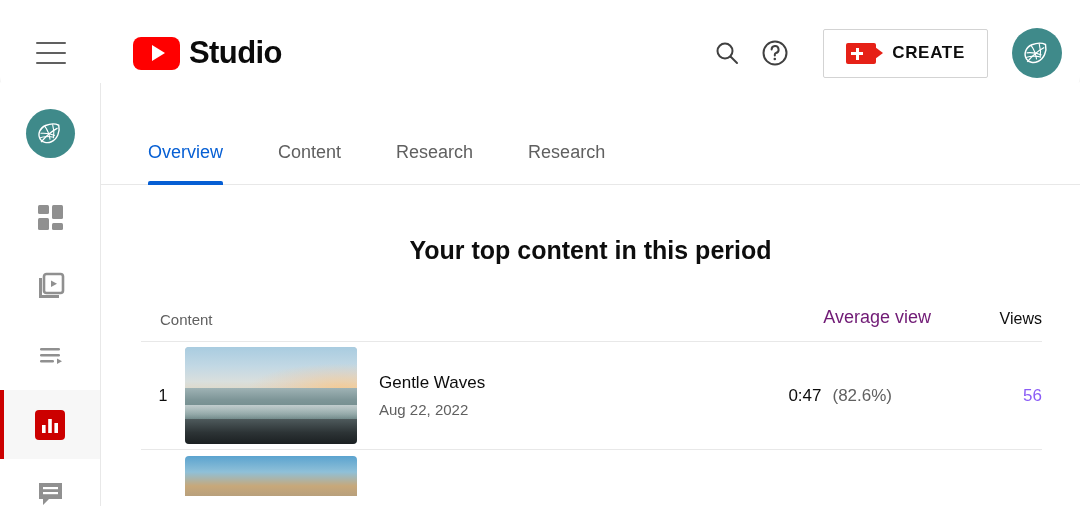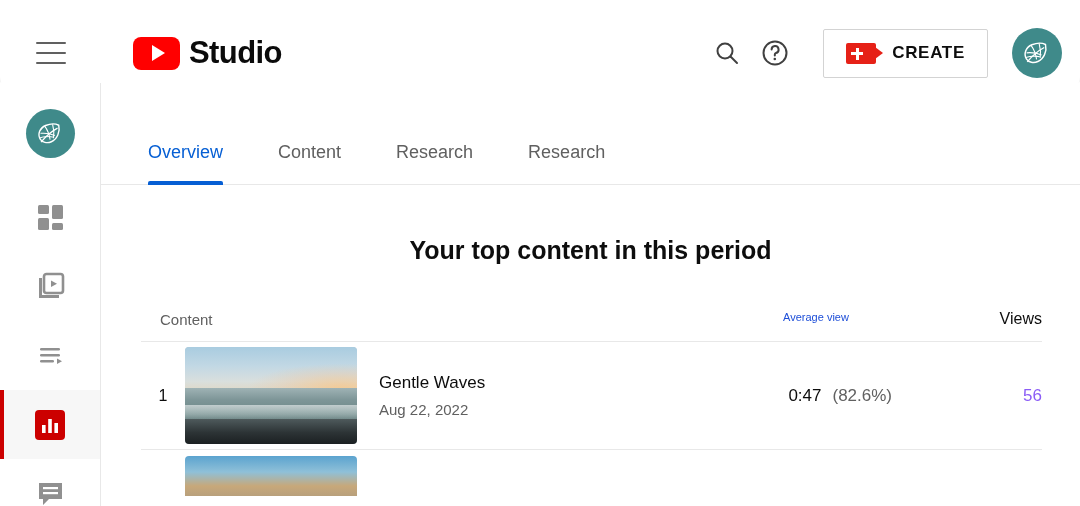--- a/index.html
+++ b/index.html
@@ -181,22 +181,22 @@
     padding-bottom: 13px;
     border-bottom: 1px solid #e8e8e8;
   }
   .th-content {
     width: 560px;
     font-size: 15px; color: #606060;
     padding-left: 19px;
   }
   .th-avd {
     width: 230px;
-    text-align: center;
-    font-size: 11px; color: #1d4ed8;
+    text-align: right;
+    font-size: 18px; color: #701a75;
     line-height: 22px;
   }
   .th-views {
     flex: 1;
     text-align: right;
     font-size: 16px; color: #0d0d0d;
   }
 
   .row {
     display: flex; align-items: center;

